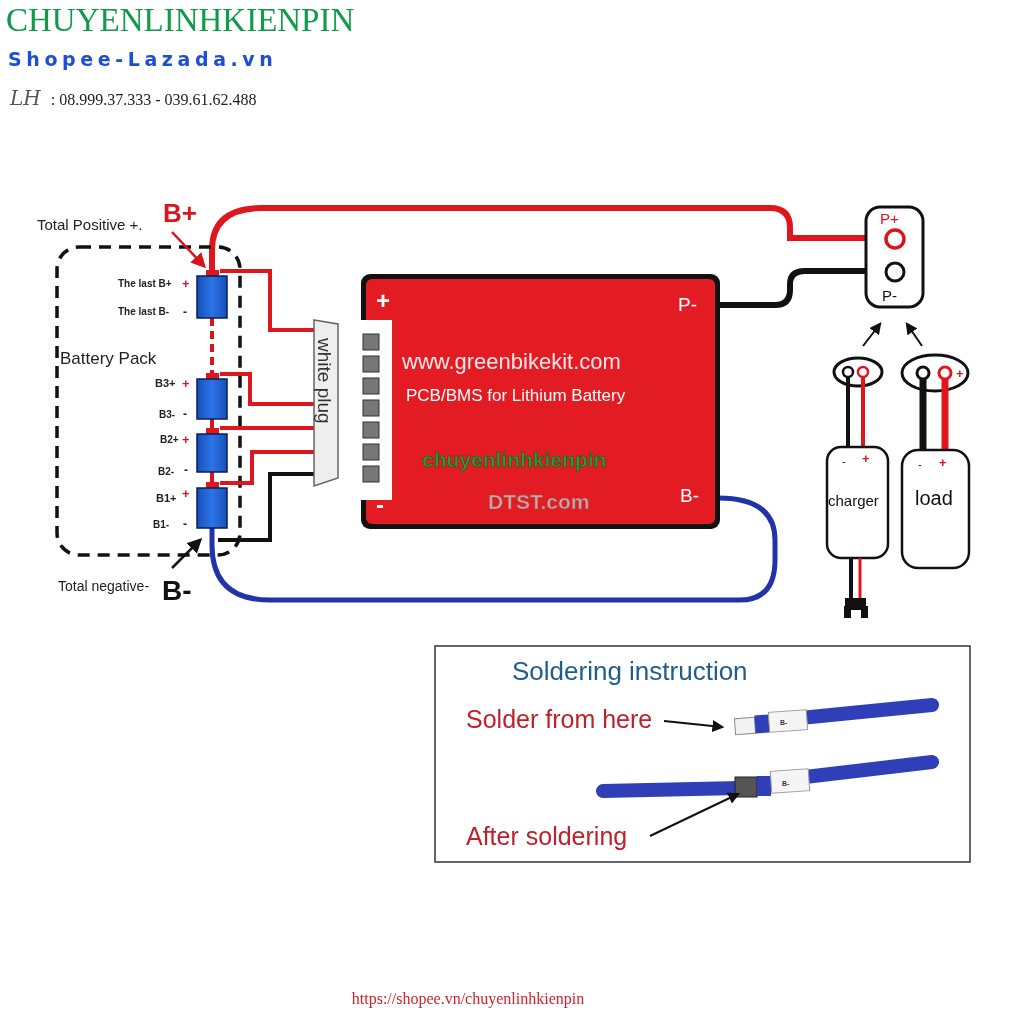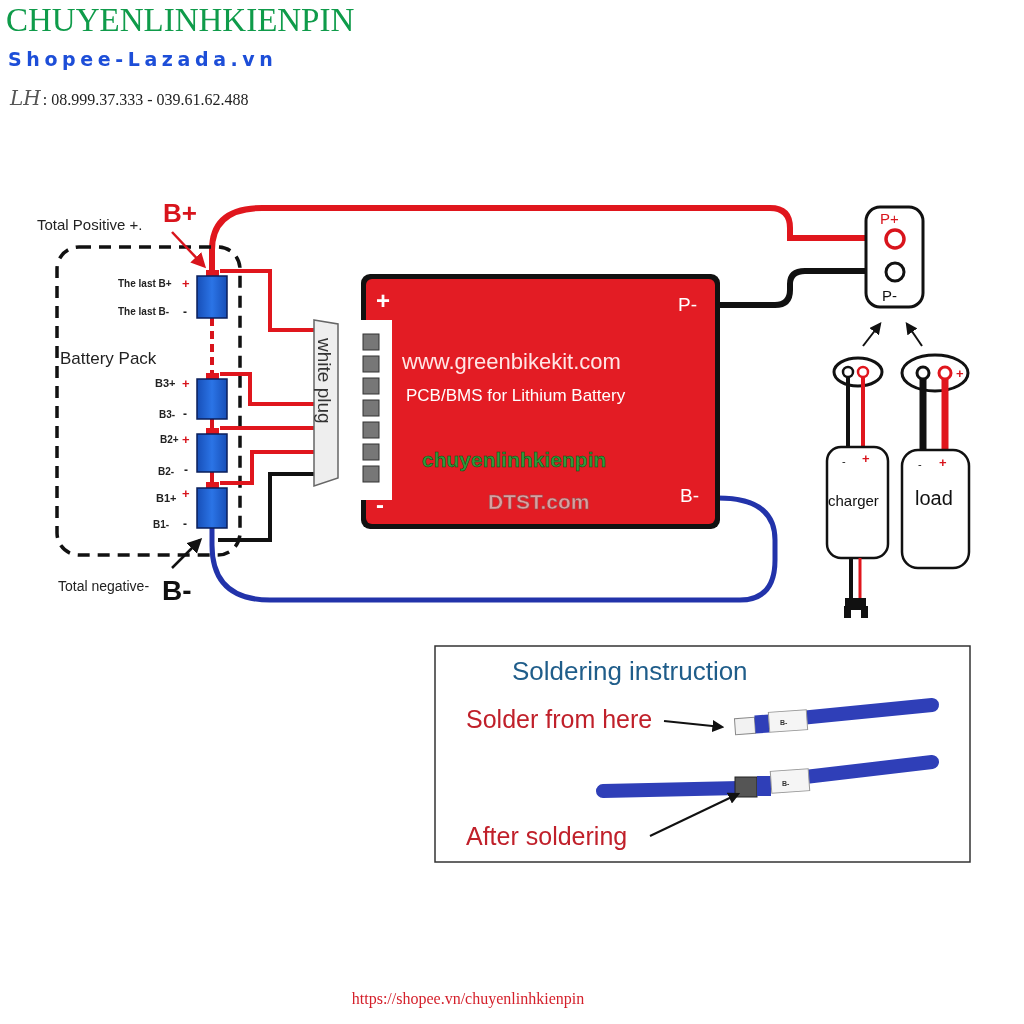--- a/index.html
+++ b/index.html
@@ -1,21 +1,21 @@
 <!DOCTYPE html>
 <html><head>
 <meta charset="utf-8">
 <style>
   html, body { margin:0; padding:0; background:#ffffff; }
   body { width:1024px; height:1024px; position:relative; overflow:hidden; font-family:"Liberation Sans", sans-serif; }
   .abs { position:absolute; }
   .brand { left:6px; top:2px; font-family:"Liberation Serif", serif; font-size:33px; color:#0f9b4a; letter-spacing:0px; white-space:nowrap; }
   .sub { left:8px; top:48px; font-family:"DejaVu Sans", sans-serif; font-weight:bold; font-size:19px; color:#1d4ed8; letter-spacing:4.6px; white-space:nowrap; }
   .phone { left:10px; top:86px; font-family:"Liberation Serif", serif; font-size:16px; color:#222; white-space:nowrap; }
-  .phone .sig { font-family:"DejaVu Serif", serif; font-style:italic; font-size:20px; color:#555; margin-right:2px; }
+  .phone .sig { font-family:"DejaVu Serif", serif; font-style:italic; font-size:20px; color:#555; margin-right:10px; }
   svg text { font-family:"Liberation Sans", sans-serif; }
   .footer { left:0; width:936px; top:990px; text-align:center; font-family:"Liberation Serif", serif; font-size:16px; color:#d41f2a; }
 </style>
 </head>
 <body>
 
 <div class="abs brand">CHUYENLINHKIENPIN</div>
 <div class="abs sub">Shopee-Lazada.vn</div>
 <div class="abs phone">
   <span class="sig">LH</span><span>: 08.999.37.333 - 039.61.62.488</span>

